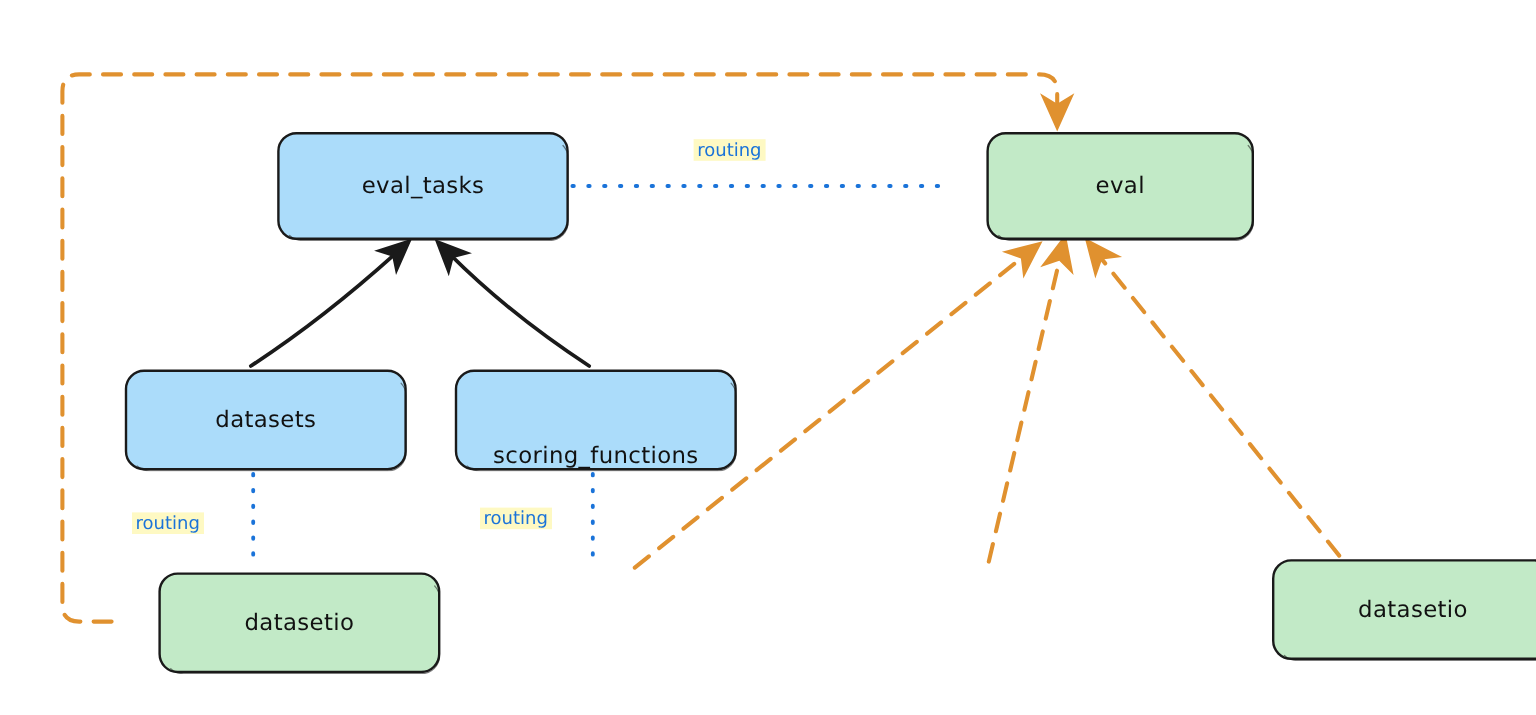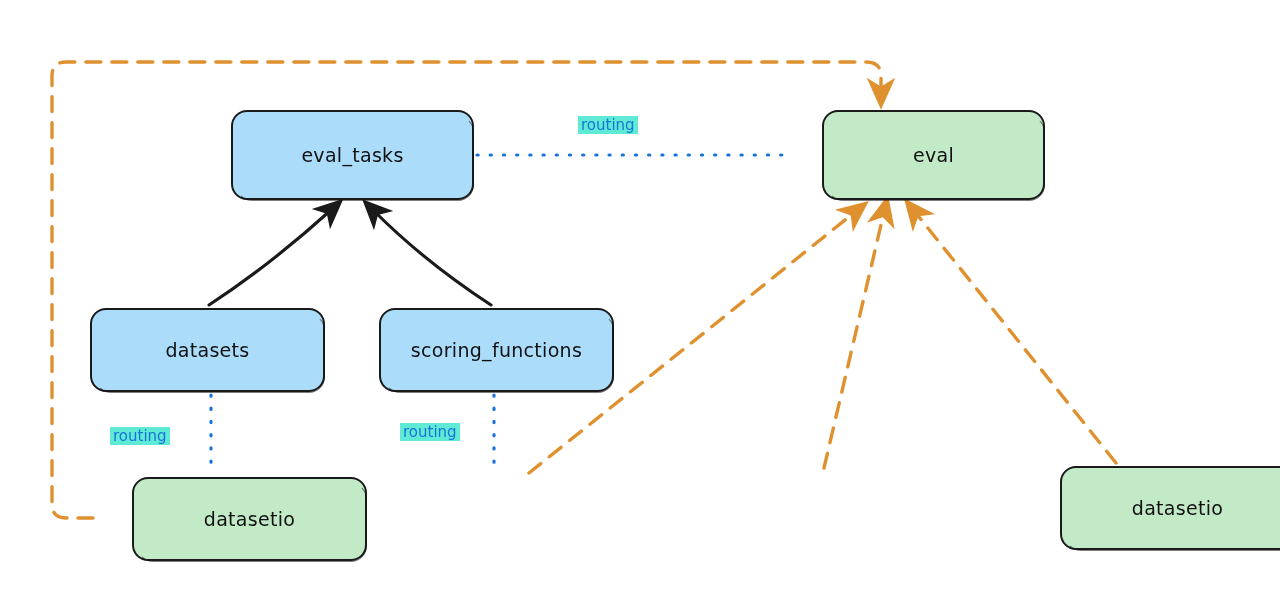--- a/index.html
+++ b/index.html
@@ -63,21 +63,21 @@
     border: 1.4px solid rgba(20,20,20,0.55);
     border-top-color: transparent;
     border-left-color: transparent;
     pointer-events: none;
   }
   .edge-label {
     position: absolute;
     font-family: "DejaVu Sans", sans-serif;
     font-size: 15px;
     color: #1a73d9;
-    background: #5eead4;
+    background: #fef9c3;
     padding: 0 3px;
     white-space: nowrap;
     z-index: 4;
     user-select: none;
   }
 </style>
 </head>
 <body>
 
 <div id="diagram-root">
@@ -120,25 +120,25 @@
   </svg>
 
   <div class="node api-node" style="left:231px; top:110px; width:243px; height:90px;">
     <span class="node-label">eval_tasks</span>
   </div>
 
   <div class="node provider-node" style="left:786px; top:110px; width:223px; height:90px;">
     <span class="node-label">eval</span>
   </div>
 
-  <div class="node api-node" style="left:90px; top:308px; width:235px; height:84px;">
+  <div class="node api-node" style="left:104px; top:308px; width:235px; height:84px;">
     <span class="node-label">datasets</span>
   </div>
 
-  <div class="node api-node" style="left:379px; top:308px; width:235px; height:84px;">
+  <div class="node api-node" style="left:379px; top:308px; width:235px; height:84px;align-items:flex-end;">
     <span class="node-label">scoring_functions</span>
   </div>
 
   <div class="node provider-node" style="left:96px; top:477px; width:235px; height:84px;">
     <span class="node-label">datasetio</span>
   </div>
 
 
 
   <div class="node provider-node" style="left:1024px; top:466px; width:235px; height:84px;">

